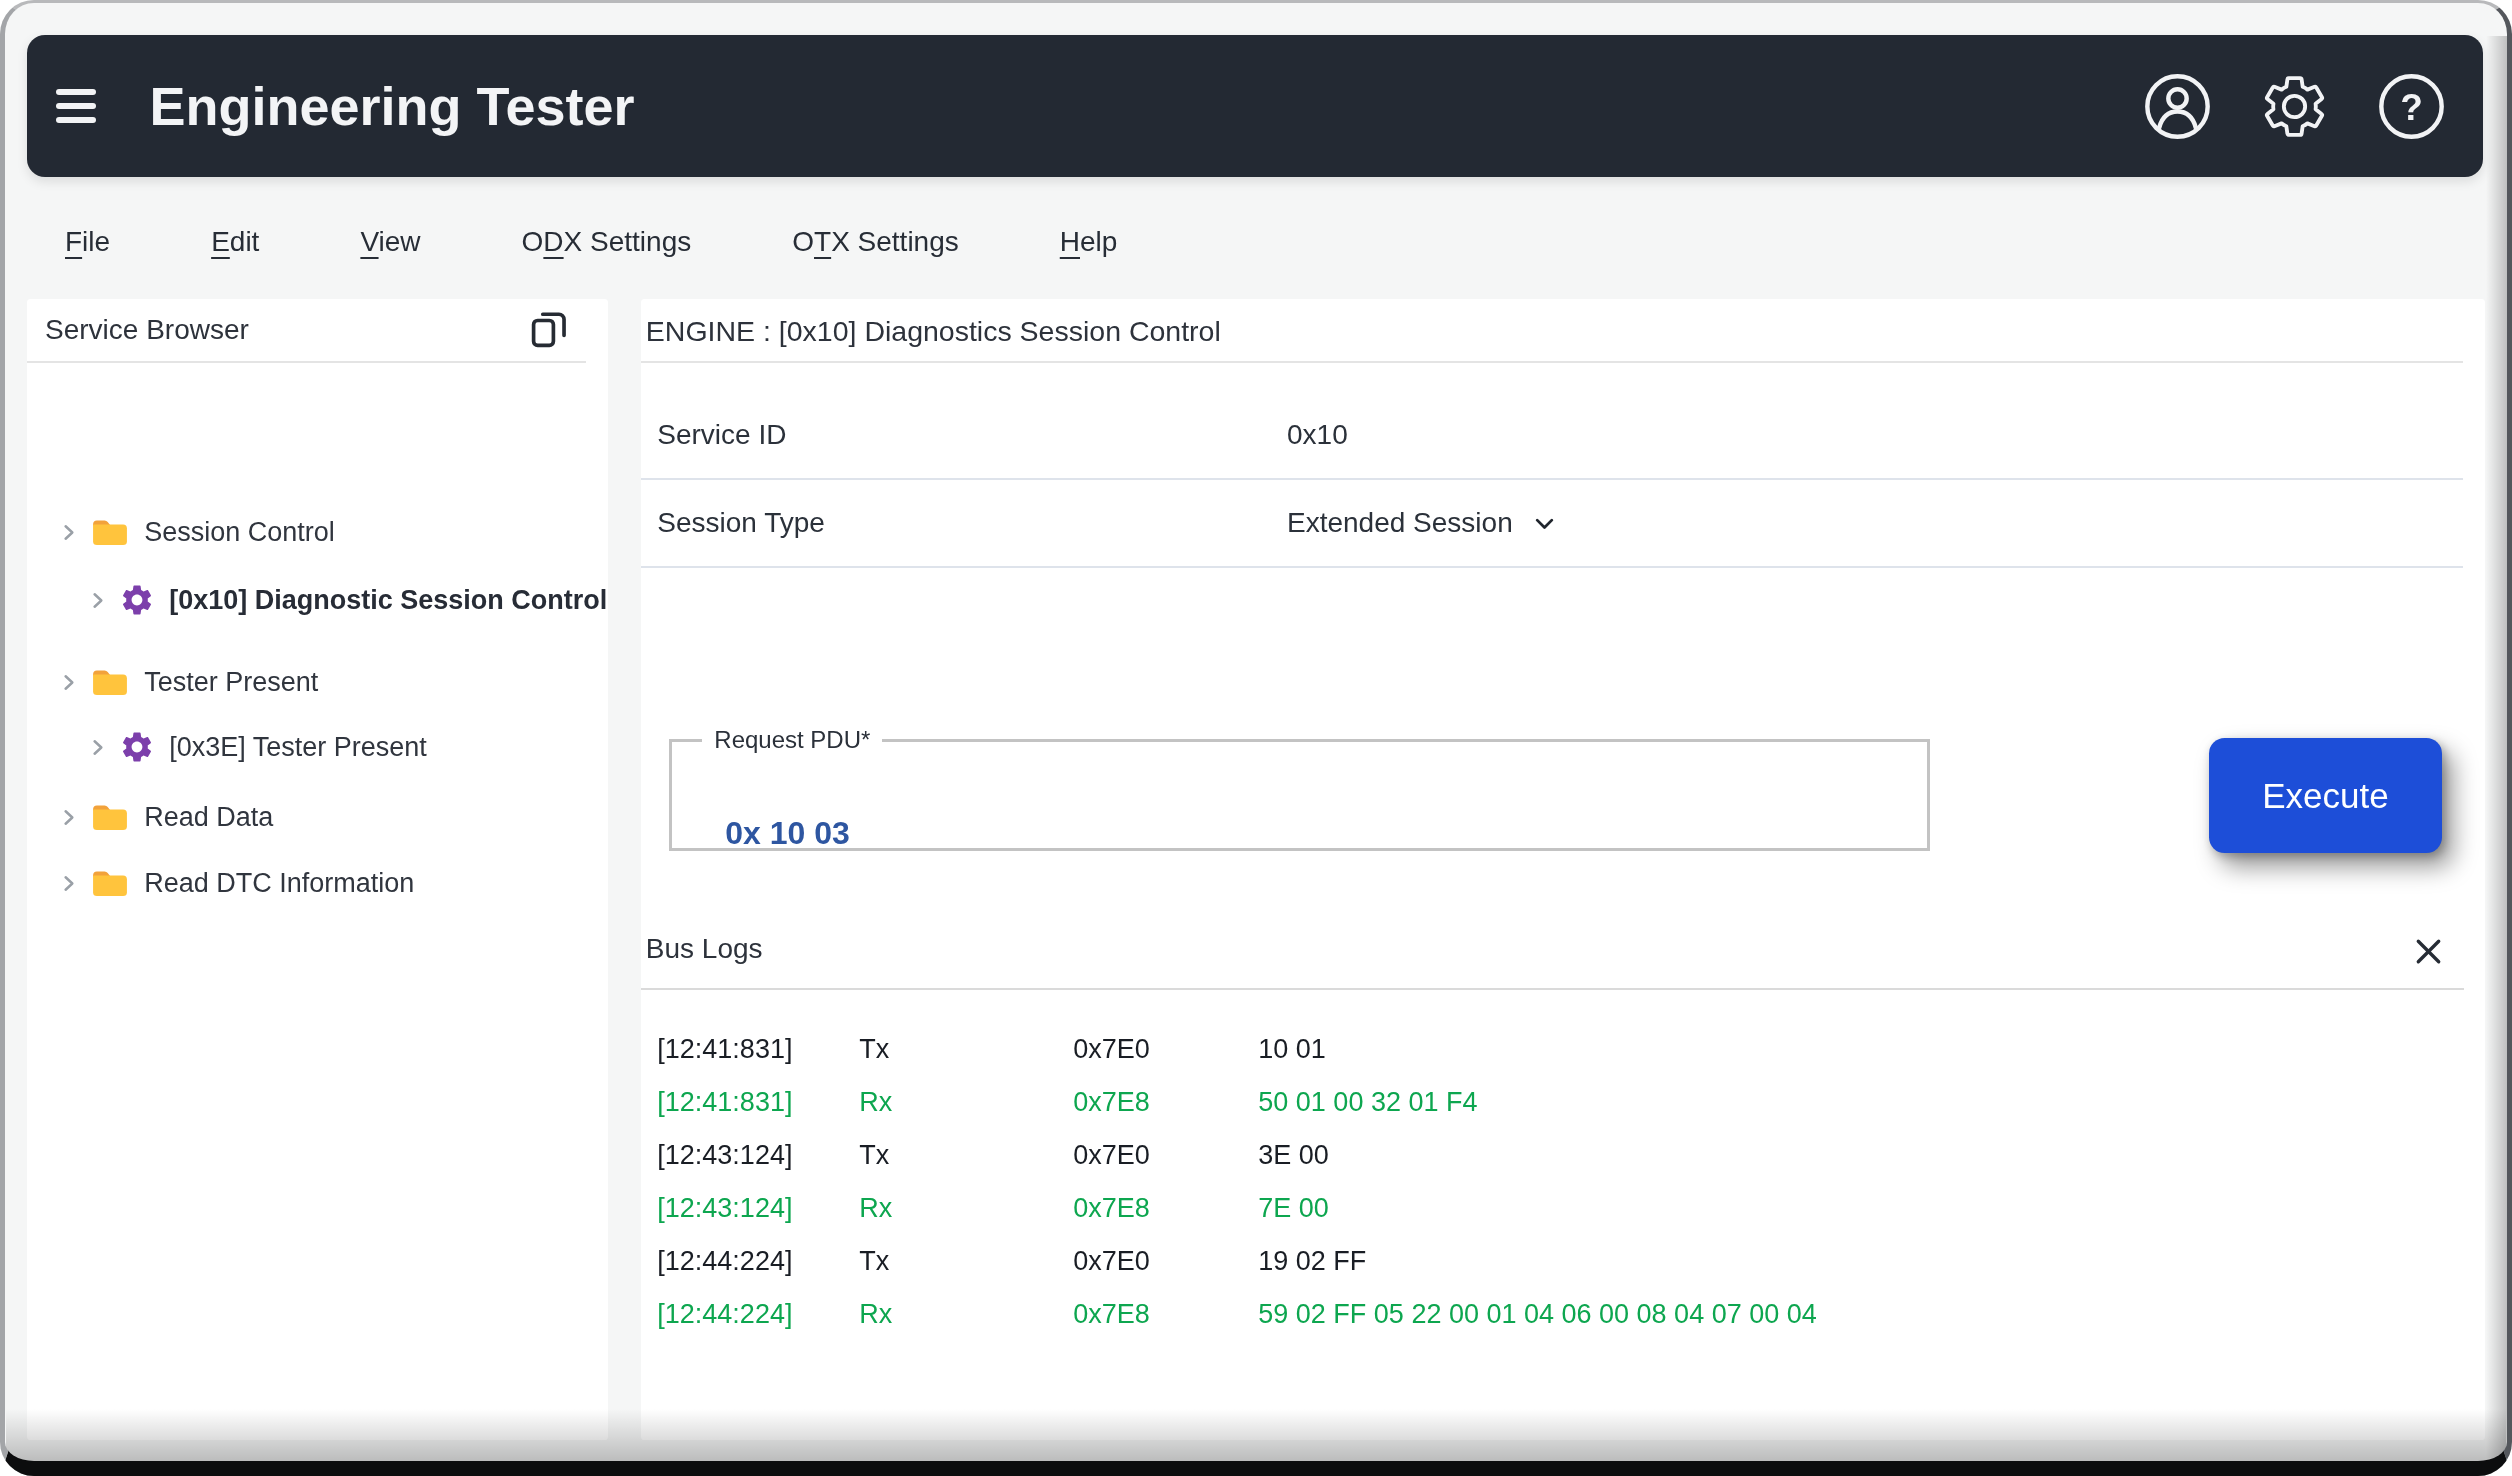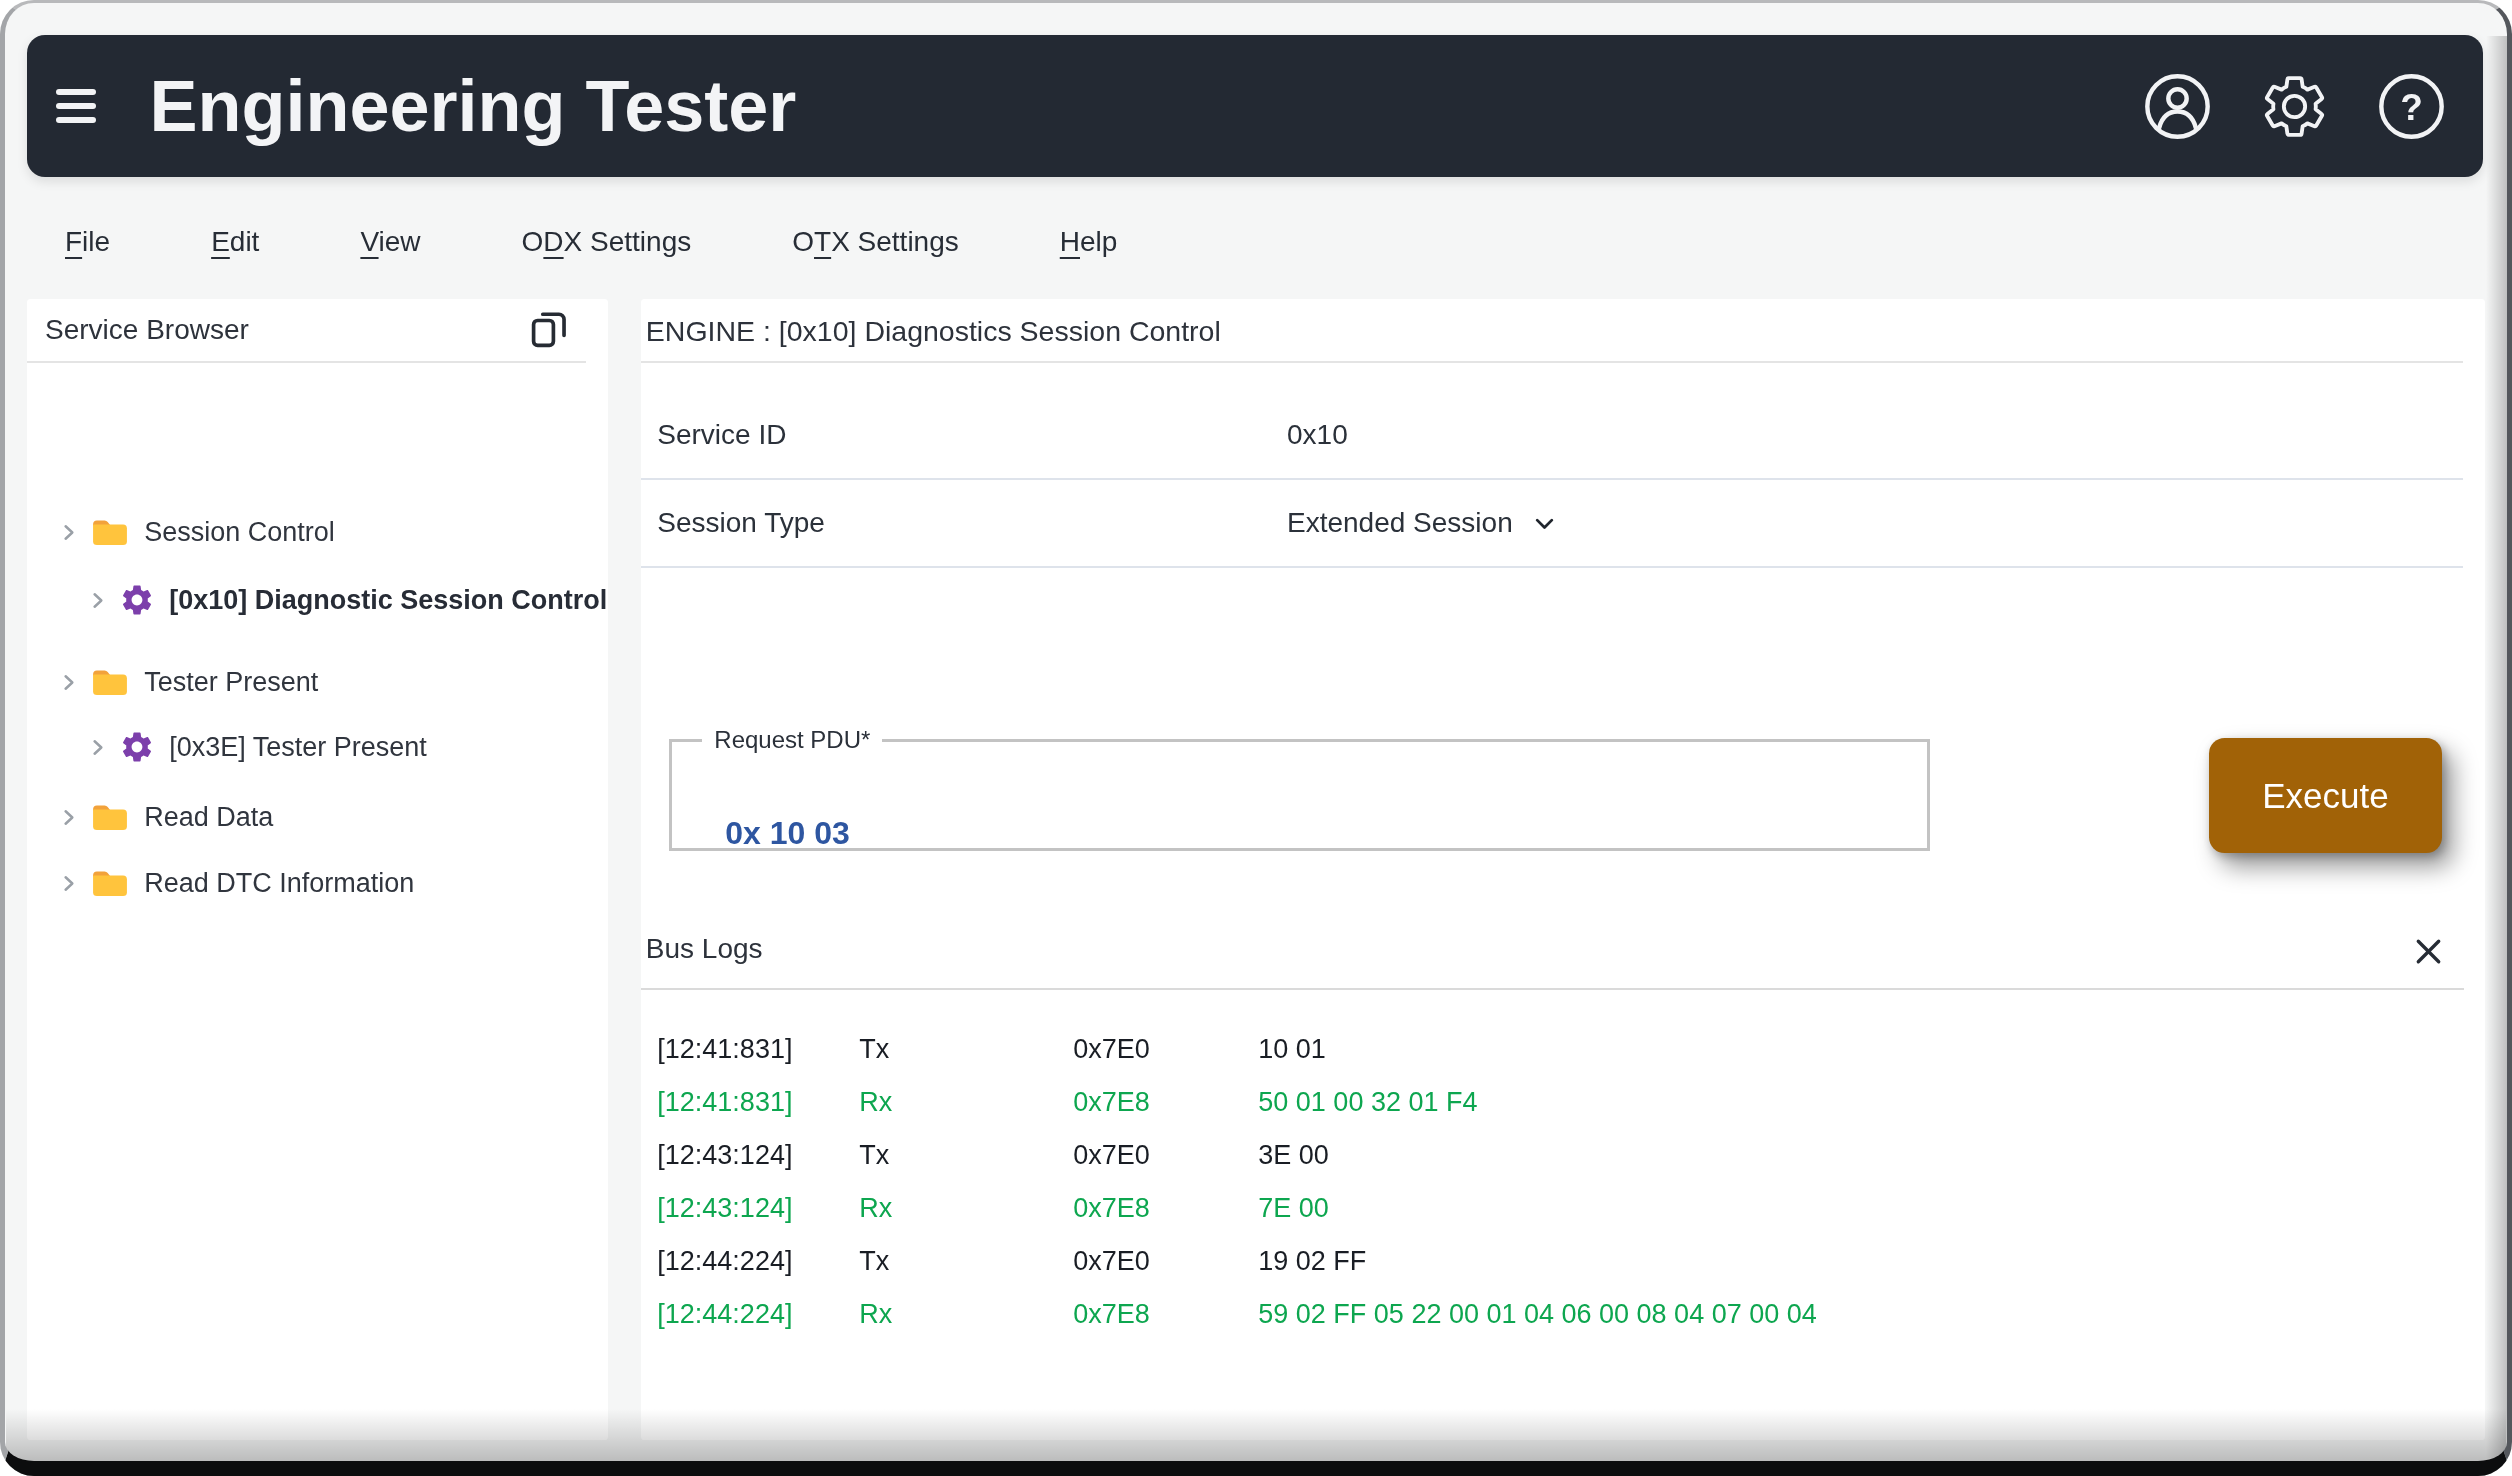--- a/index.html
+++ b/index.html
@@ -40,21 +40,21 @@
   .app-header {
     position: absolute; left: 27px; top: 35px; width: 2456px; height: 142px;
     background: #232933; border-radius: 18px;
     display: flex; align-items: center;
     padding: 0 36px 0 28.5px;
     box-shadow: 0 4.8px 11px rgba(0,0,0,0.10);
   }
   .hamburger { width: 40px; display: flex; flex-direction: column; gap: 7.3px; cursor: pointer; }
   .hamburger span { display: block; height: 6.7px; background: #F2F3F5; border-radius: 3.6px; }
   .app-title {
-    margin-left: 54px; font-size: 72px; font-weight: bold; color: #F3F4F6;
+    margin-left: 54px; font-size: 54px; font-weight: bold; color: #F3F4F6;
     letter-spacing: 0; white-space: nowrap;
   }
   .header-icons { margin-left: auto; display: flex; gap: 46px; align-items: center; }
   .hicon { width: 71px; height: 71px; display: block; cursor: pointer; }
   
   .menubar {
     position: absolute; left: 65px; top: 213px; height: 58px;
     display: flex; gap: 101px; align-items: center; font-size: 28px; color: #272D36;
   }
   .mi { white-space: nowrap; cursor: pointer; }
@@ -101,21 +101,21 @@
     position: absolute; left: 16.3px; top: 415px; width: 1261px; height: 125px;
     border: 3px solid #C3C3C3; margin: 12px; padding: 0; background: #fff;
   }
   fieldset.pdu legend { margin-left: 30px; padding: 0 12px; font-size: 24px; color: #2B313A; }
   .pdu-value {
     position: absolute; left: 53px; top: 61px;
     font-size: 32px; font-weight: bold; color: #2E56A1; white-space: nowrap; cursor: text;
   }
   .execute-btn {
     position: absolute; left: 1568px; top: 439px; width: 233px; height: 115px;
-    background: #a16207; color: #ffffff; font-size: 35px;
+    background: #1d4ed8; color: #ffffff; font-size: 35px;
     font-family: "Liberation Sans", "DejaVu Sans", sans-serif;
     border: none; border-radius: 15.7px;
     display: flex; align-items: center; justify-content: center;
     box-shadow: 11px 13.3px 24px rgba(0,0,0,0.40), 2.4px 3.6px 8.5px rgba(0,0,0,0.22);
     cursor: pointer;
   }
   .buslogs-title { position: absolute; left: 4.8px; top: 634px; font-size: 28px; color: #2D323B; }
   .close-x { position: absolute; left: 1770px; top: 635px; width: 35px; height: 35px; cursor: pointer; }
   .bl-divider { left: 0; width: 1823px; top: 689px; background: #DADADA; }
   .logtable { position: absolute; left: 16.3px; top: 724px; width: 1804px; font-size: 27px; }

